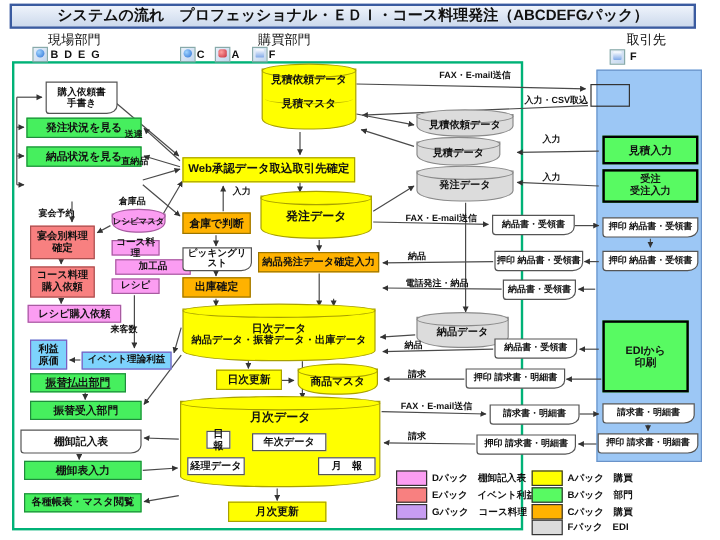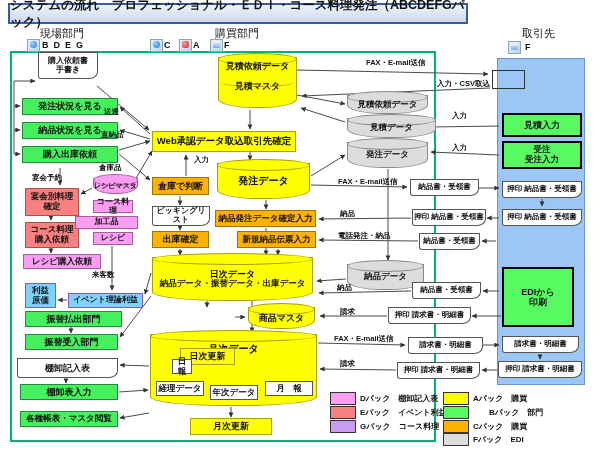--- a/index.html
+++ b/index.html
@@ -29,21 +29,21 @@
   .lbl{position:absolute;font-size:7.5px;font-weight:bold;white-space:pre;z-index:4;}
   .hdr{position:absolute;font-size:11px;font-weight:normal;z-index:4;}
   .appicon{position:absolute;width:11px;height:11px;border:1px solid #8aa;z-index:4;
        background:linear-gradient(135deg,#e8f0fa,#c2d6ee);}
   .appicon i{display:block;width:7px;height:7px;margin:1px auto;border-radius:50%;}
   .i-blue i{background:radial-gradient(circle at 35% 35%,#9fd4ff,#2a6fd4);}
   .i-red i{background:radial-gradient(circle at 35% 35%,#ff9f9f,#c42a3a);border-radius:2px;}
   .i-doc i{background:linear-gradient(180deg,#fff,#7fa8e8);border-radius:1px;}
   .legend-sw{position:absolute;width:24px;height:11px;border:1px solid #333;z-index:4;}
   .legend-tx{position:absolute;font-size:8px;font-weight:bold;z-index:4;white-space:pre;}
-  #titlebar{position:absolute;left:8px;top:3px;width:460px;height:21px;z-index:5;
+  #titlebar{position:absolute;left:8px;top:3px;width:572px;height:21px;z-index:5;
        background:linear-gradient(180deg,#eef3fb,#ccd9ec);border:2px solid #3a5ba0;
        display:flex;align-items:center;justify-content:center;font-size:12.5px;font-weight:bold;box-sizing:border-box;}
   #greenrect{position:absolute;left:10px;top:51px;width:426px;height:391px;
        border:2px solid #00b277;z-index:1;box-sizing:border-box;}
   #bluepanel{position:absolute;left:497px;top:58px;width:88px;height:327px;
        background:#9cc7f5;border:1px solid #6a93c9;z-index:1;box-sizing:border-box;}
   svg#wires{position:absolute;left:0;top:0;z-index:2;}
   .divider{position:absolute;left:2%;width:96%;height:8px;border-bottom:1px solid rgba(120,110,0,.55);
        border-radius:50%;}
 </style>
@@ -148,70 +148,68 @@
       <line x1="71" y1="327" x2="71" y2="333" marker-end="url(#ah)"></line>
       <line x1="151" y1="296" x2="120" y2="337" marker-end="url(#ah)"></line>
       <line x1="151" y1="273" x2="145" y2="294" marker-end="url(#ah)"></line>
       <line x1="149" y1="366" x2="120" y2="365" marker-end="url(#ah)"></line>
       <line x1="66" y1="379" x2="66" y2="383" marker-end="url(#ah)"></line>
       <line x1="119" y1="392" x2="148" y2="390" marker-end="url(#ah)"></line>
       <line x1="149" y1="413" x2="120" y2="418" marker-end="url(#ah)"></line>
     </g>
   </svg>
 
-  <div class="box doc" style="left:38px;top:52px;width:60px;height:27px;font-size:8px;">購入依頼書
+  <div class="box doc" style="left:38px;top:68px;width:60px;height:27px;font-size:8px;">購入依頼書
 手書き</div>
   <div class="box green" style="left:22px;top:98px;width:96px;height:17px;">発注状況を見る</div>
   <div class="box green" style="left:22px;top:122px;width:96px;height:17px;">納品状況を見る</div>
-  <div class="box green" style="left:22px;top:146px;width:96px;height:17px;">購入出庫依頼</div>
   <div class="box salmon" style="left:25px;top:188px;width:54px;height:28px;font-size:8.5px;">宴会別料理
 確定</div>
   <div class="box salmon" style="left:25px;top:222px;width:54px;height:26px;font-size:8.5px;">コース料理
 購入依頼</div>
   <div class="cyl pcyl" style="left:93px;top:178px;width:45px;height:16px;font-size:7px;">レシピマスタ</div>
   <div class="box pink" style="left:93px;top:200px;width:40px;height:13px;font-size:8px;">コース料理</div>
-  <div class="box pink" style="left:75px;top:216px;width:63px;height:13px;font-size:8px;">加工品</div>
+  <div class="box pink" style="left:96px;top:216px;width:63px;height:13px;font-size:8px;">加工品</div>
   <div class="box pink" style="left:93px;top:232px;width:40px;height:13px;font-size:8px;">レシピ</div>
   <div class="box pink" style="left:23px;top:254px;width:78px;height:15px;font-size:8.5px;">レシピ購入依頼</div>
   <div class="box purple" style="left:25px;top:283px;width:31px;height:25px;font-size:8.5px;">利益
 原価</div>
   <div class="box purple" style="left:68px;top:293px;width:75px;height:15px;font-size:8px;">イベント理論利益</div>
-  <div class="box green" style="left:25px;top:311px;width:97px;height:16px;">振替払出部門</div>
+  <div class="box green" style="left:25px;top:311px;width:80px;height:16px;text-decoration:underline;">振替払出部門</div>
   <div class="box green" style="left:25px;top:334px;width:93px;height:16px;">振替受入部門</div>
   <div class="box doc" style="left:17px;top:358px;width:101px;height:20px;">棚卸記入表</div>
   <div class="box green" style="left:20px;top:384px;width:98px;height:16px;">棚卸表入力</div>
   <div class="box green" style="left:20px;top:411px;width:98px;height:16px;font-size:8.5px;">各種帳表・マスタ閲覧</div>
 
   <div class="cyl ycyl" style="left:218px;top:57px;width:79px;height:51px;justify-content:flex-start;padding-top:3px;">
     <span>見積依頼データ</span>
     <span class="divider" style="top:20px;"></span>
     <span style="margin-top:10px;">見積マスタ</span>
   </div>
   <div class="box yellow" style="left:152px;top:131px;width:144px;height:21px;font-size:9.5px;">Web承認データ取込取引先確定</div>
   <div class="box orange" style="left:152px;top:177px;width:57px;height:18px;">倉庫で判断</div>
   <div class="box doc" style="left:152px;top:206px;width:58px;height:20px;font-size:8px;">ピッキングリスト</div>
   <div class="box orange" style="left:152px;top:231px;width:57px;height:17px;">出庫確定</div>
   <div class="cyl ycyl" style="left:217px;top:163px;width:93px;height:36px;font-size:10px;">発注データ</div>
   <div class="box orange" style="left:215px;top:210px;width:101px;height:17px;font-size:8.5px;">納品発注データ確定入力</div>
-  <div class="box orange" style="left:237px;top:231px;width:79px;height:17px;font-size:8.5px;">新規納品伝票入力</div>
   <div class="cyl ycyl" style="left:152px;top:257px;width:161px;height:44px;">
     <span>日次データ</span>
     <span style="font-size:8.5px;">納品データ・振替データ・出庫データ</span>
   </div>
-  <div class="box yellow" style="left:180px;top:308px;width:55px;height:17px;margin-top:40px;">日次更新</div>
+  <div class="box yellow" style="left:180px;top:308px;width:55px;height:17px;">日次更新</div>
   <div class="cyl ycyl" style="left:248px;top:307px;width:67px;height:22px;">商品マスタ</div>
   <div class="cyl ycyl" style="left:150px;top:334px;width:167px;height:72px;justify-content:flex-start;padding-top:8px;font-size:10px;">月次データ</div>
   <div class="box white" style="left:172px;top:359px;width:20px;height:15px;font-size:8.5px;">日　報</div>
   <div class="box white" style="left:156px;top:381px;width:48px;height:15px;font-size:8.5px;">経理データ</div>
-  <div class="box white" style="left:210px;top:385px;width:48px;height:15px;font-size:8.5px;">年次データ</div>
+  <div class="box white" style="left:210px;top:361px;width:62px;height:15px;font-size:8.5px;">年次データ</div>
   <div class="box white" style="left:265px;top:381px;width:48px;height:15px;font-size:8.5px;">月　報</div>
   <div class="box yellow" style="left:190px;top:418px;width:82px;height:17px;">月次更新</div>
 
   <div class="cyl gcyl" style="left:347px;top:95px;width:81px;height:19px;font-size:8.5px;">見積依頼データ</div>
-  <div class="cyl gcyl" style="left:347px;top:118px;width:89px;height:20px;font-size:8.5px;font-family:Liberation Serif, serif;">見積データ</div>
+  <div class="cyl gcyl" style="left:347px;top:118px;width:70px;height:20px;font-size:8.5px;font-family:Liberation Serif, serif;">見積データ</div>
   <div class="cyl gcyl" style="left:347px;top:142px;width:81px;height:26px;font-size:8.5px;">発注データ</div>
   <div class="cyl gcyl" style="left:347px;top:264px;width:77px;height:26px;font-size:8.5px;">納品データ</div>
 
   <div class="box doc" style="left:410px;top:179px;width:69px;height:17px;font-size:7.5px;">納品書・受領書</div>
   <div class="box doc" style="left:412px;top:209px;width:74px;height:17px;font-size:7.5px;">押印 納品書・受領書</div>
   <div class="box doc" style="left:419px;top:233px;width:61px;height:17px;font-size:7.5px;">納品書・受領書</div>
   <div class="box doc" style="left:412px;top:282px;width:69px;height:17px;font-size:7.5px;">納品書・受領書</div>
   <div class="box doc" style="left:388px;top:307px;width:83px;height:17px;font-size:7.5px;">押印 請求書・明細書</div>
   <div class="box doc" style="left:408px;top:337px;width:75px;height:17px;font-size:7.5px;">請求書・明細書</div>
   <div class="box doc" style="left:397px;top:362px;width:83px;height:17px;font-size:7.5px;">押印 請求書・明細書</div>
@@ -248,19 +246,19 @@
   <div class="legend-sw" style="left: 330px; top: 392px; background: rgb(251, 157, 242);"></div>
   <div class="legend-tx" style="left:360px;top:393px;">Dパック　棚卸記入表</div>
   <div class="legend-sw" style="left: 330px; top: 406px; background: rgb(248, 128, 128);"></div>
   <div class="legend-tx" style="left:360px;top:407px;">Eパック　イベント利益</div>
   <div class="legend-sw" style="left: 330px; top: 420px; background: rgb(199, 156, 242);"></div>
   <div class="legend-tx" style="left:360px;top:421px;">Gパック　コース料理</div>
 
   <div class="legend-sw" style="left: 443px; top: 392px; background: rgb(255, 255, 0);"></div>
   <div class="legend-tx" style="left:473px;top:393px;">Aパック　購買</div>
   <div class="legend-sw" style="left: 443px; top: 406px; background: rgb(88, 250, 98);"></div>
-  <div class="legend-tx" style="left:473px;top:407px;margin-left:16px;">Bパック　部門</div>
+  <div class="legend-tx" style="left:473px;top:407px;">Bパック　部門</div>
   <div class="legend-sw" style="left: 443px; top: 420px; background: rgb(255, 178, 0);"></div>
   <div class="legend-tx" style="left:473px;top:421px;">Cパック　購買</div>
   <div class="legend-sw" style="left: 443px; top: 433px; background: rgb(220, 220, 220);"></div>
   <div class="legend-tx" style="left:473px;top:434px;">Fパック　EDI</div>
 
 </div>
 
 </body></html>

